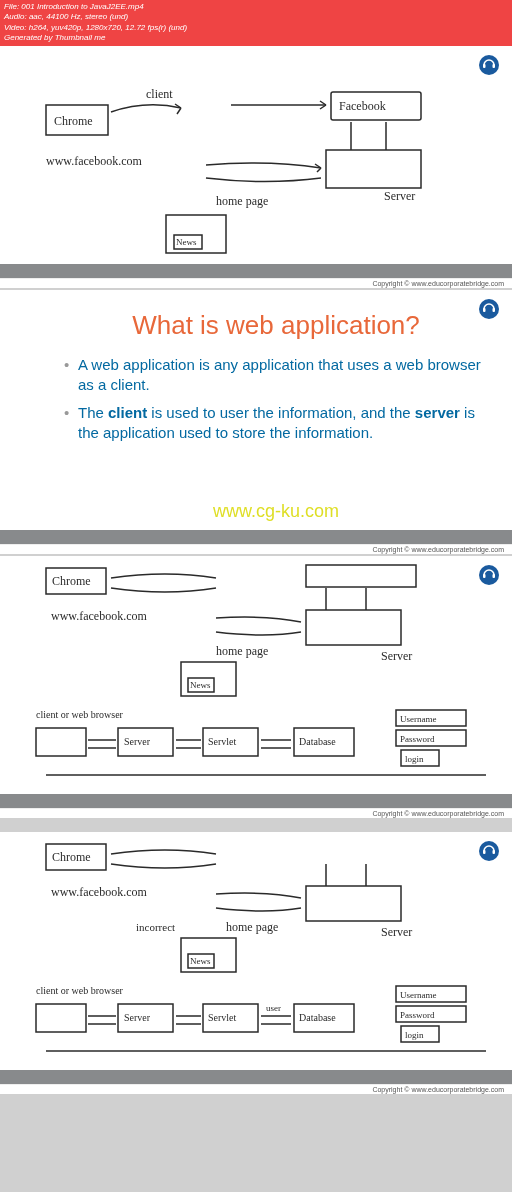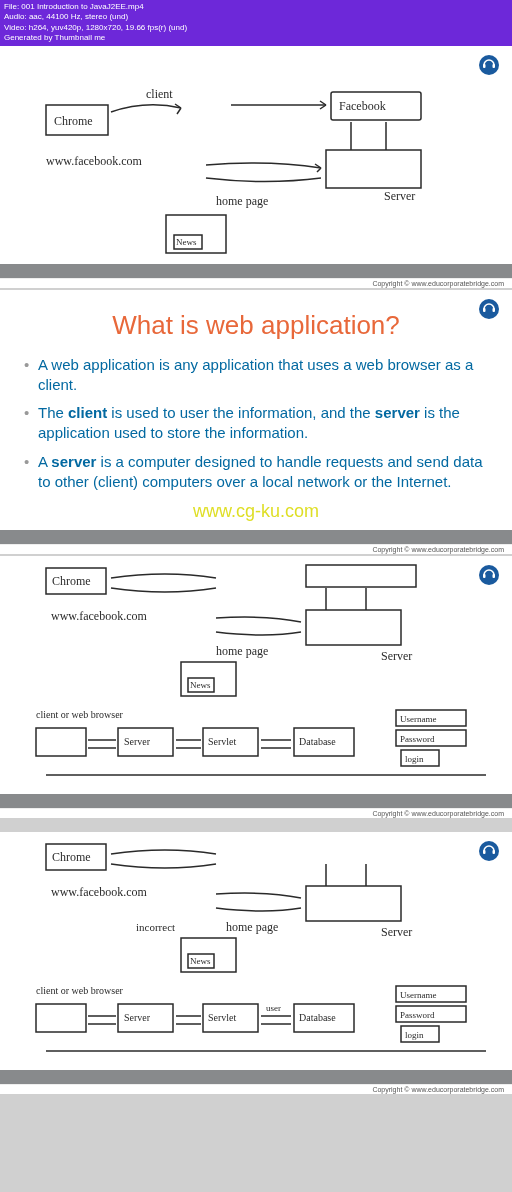--- a/index.html
+++ b/index.html
@@ -2,26 +2,27 @@
 <html><head>
   <meta charset="utf-8">
   <style>
     * { margin: 0; padding: 0; box-sizing: border-box; }
     body {
       width: 512px;
       font-family: Arial, sans-serif;
       background: #d0d0d0;
     }
     .meta-header {
-      background: #6d28d9;
+      background: #ef4444;
       color: #fff;
       font-size: 8px;
       padding: 2px 4px;
       line-height: 1.3;
       font-family: Arial, sans-serif;
+      font-style: italic;
     }
     .frame {
       background: #fff;
       margin: 0;
       position: relative;
       border-bottom: 14px solid #888a8c;
     }
     .frame-inner {
       position: relative;
       min-height: 180px;
@@ -49,20 +50,21 @@
       color: #333;
     }
     .whiteboard svg {
       width: 100%;
       height: 100%;
     }
     .slide {
       padding: 20px 24px 12px 24px;
       min-height: 240px;
       position: relative;
+      margin-left: 40px;
     }
     .slide-title {
       color: #e8683a;
       font-size: 26px;
       text-align: center;
       margin-bottom: 14px;
       font-weight: normal;
       font-family: Arial, sans-serif;
     }
     .slide ul {
@@ -112,21 +114,21 @@
     }
     .spacer { height: 2px; background: #d0d0d0; }
     .spacer-wide { height: 14px; background: #d0d0d0; }
   </style>
 </head>
 <body>
 
 <div class="meta-header">
   <div>File: 001 Introduction to JavaJ2EE.mp4</div>
   <div>Audio: aac, 44100 Hz, stereo (und)</div>
-  <div>Video: h264, yuv420p, 1280x720, 19.66 fps(r) (und)</div>
+  <div>Video: h264, yuv420p, 1280x720, 12.72 fps(r) (und)</div>
   <div>Generated by Thumbnail me</div>
 </div>
 
 <div class="frame">
   <div class="frame-inner">
     <span class="headset-icon">
       <svg width="22" height="22" viewBox="0 0 22 22">
         <circle cx="11" cy="11" r="10" fill="#1a5a9e"></circle>
         <path d="M6 11 a5 5 0 0 1 10 0" stroke="#fff" stroke-width="1.5" fill="none"></path>
         <rect x="5" y="10" width="2.5" height="4" fill="#fff" rx="1"></rect>
@@ -170,23 +172,20 @@
         <path d="M6 11 a5 5 0 0 1 10 0" stroke="#fff" stroke-width="1.5" fill="none"></path>
         <rect x="5" y="10" width="2.5" height="4" fill="#fff" rx="1"></rect>
         <rect x="14.5" y="10" width="2.5" height="4" fill="#fff" rx="1"></rect>
       </svg>
     </span>
     <h2 class="slide-title">What is web application?</h2>
     <ul>
       <li>A web application is any application that uses a web browser as a client.</li>
       <li>
         <span>The </span><b>client</b><span> is used to user the information, and the </span><b>server</b><span> is the application used to store the information.</span>
-      </li>
-      <li>
-        <span>A </span><b>server</b><span> is a computer designed to handle requests and send data to other (client) computers over a local network or the Internet.</span>
       </li>
     </ul>
     <div class="watermark">www.cg-ku.com</div>
   </div>
 </div>
 <div class="copyright-bar">Copyright © www.educorporatebridge.com</div>
 <div class="spacer"></div>
 
 <div class="frame">
   <div class="frame-inner">

